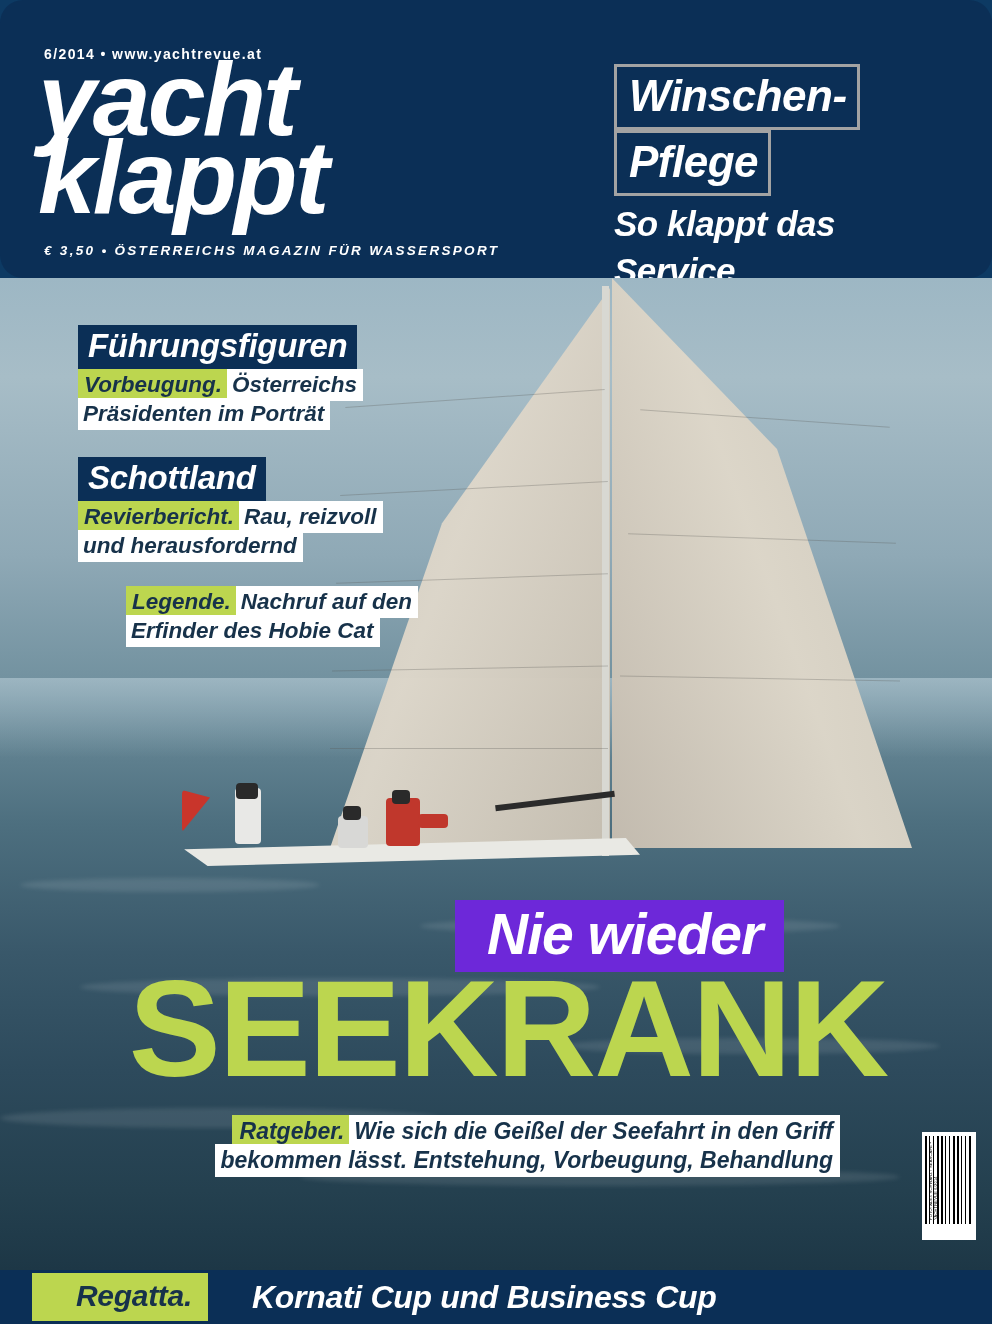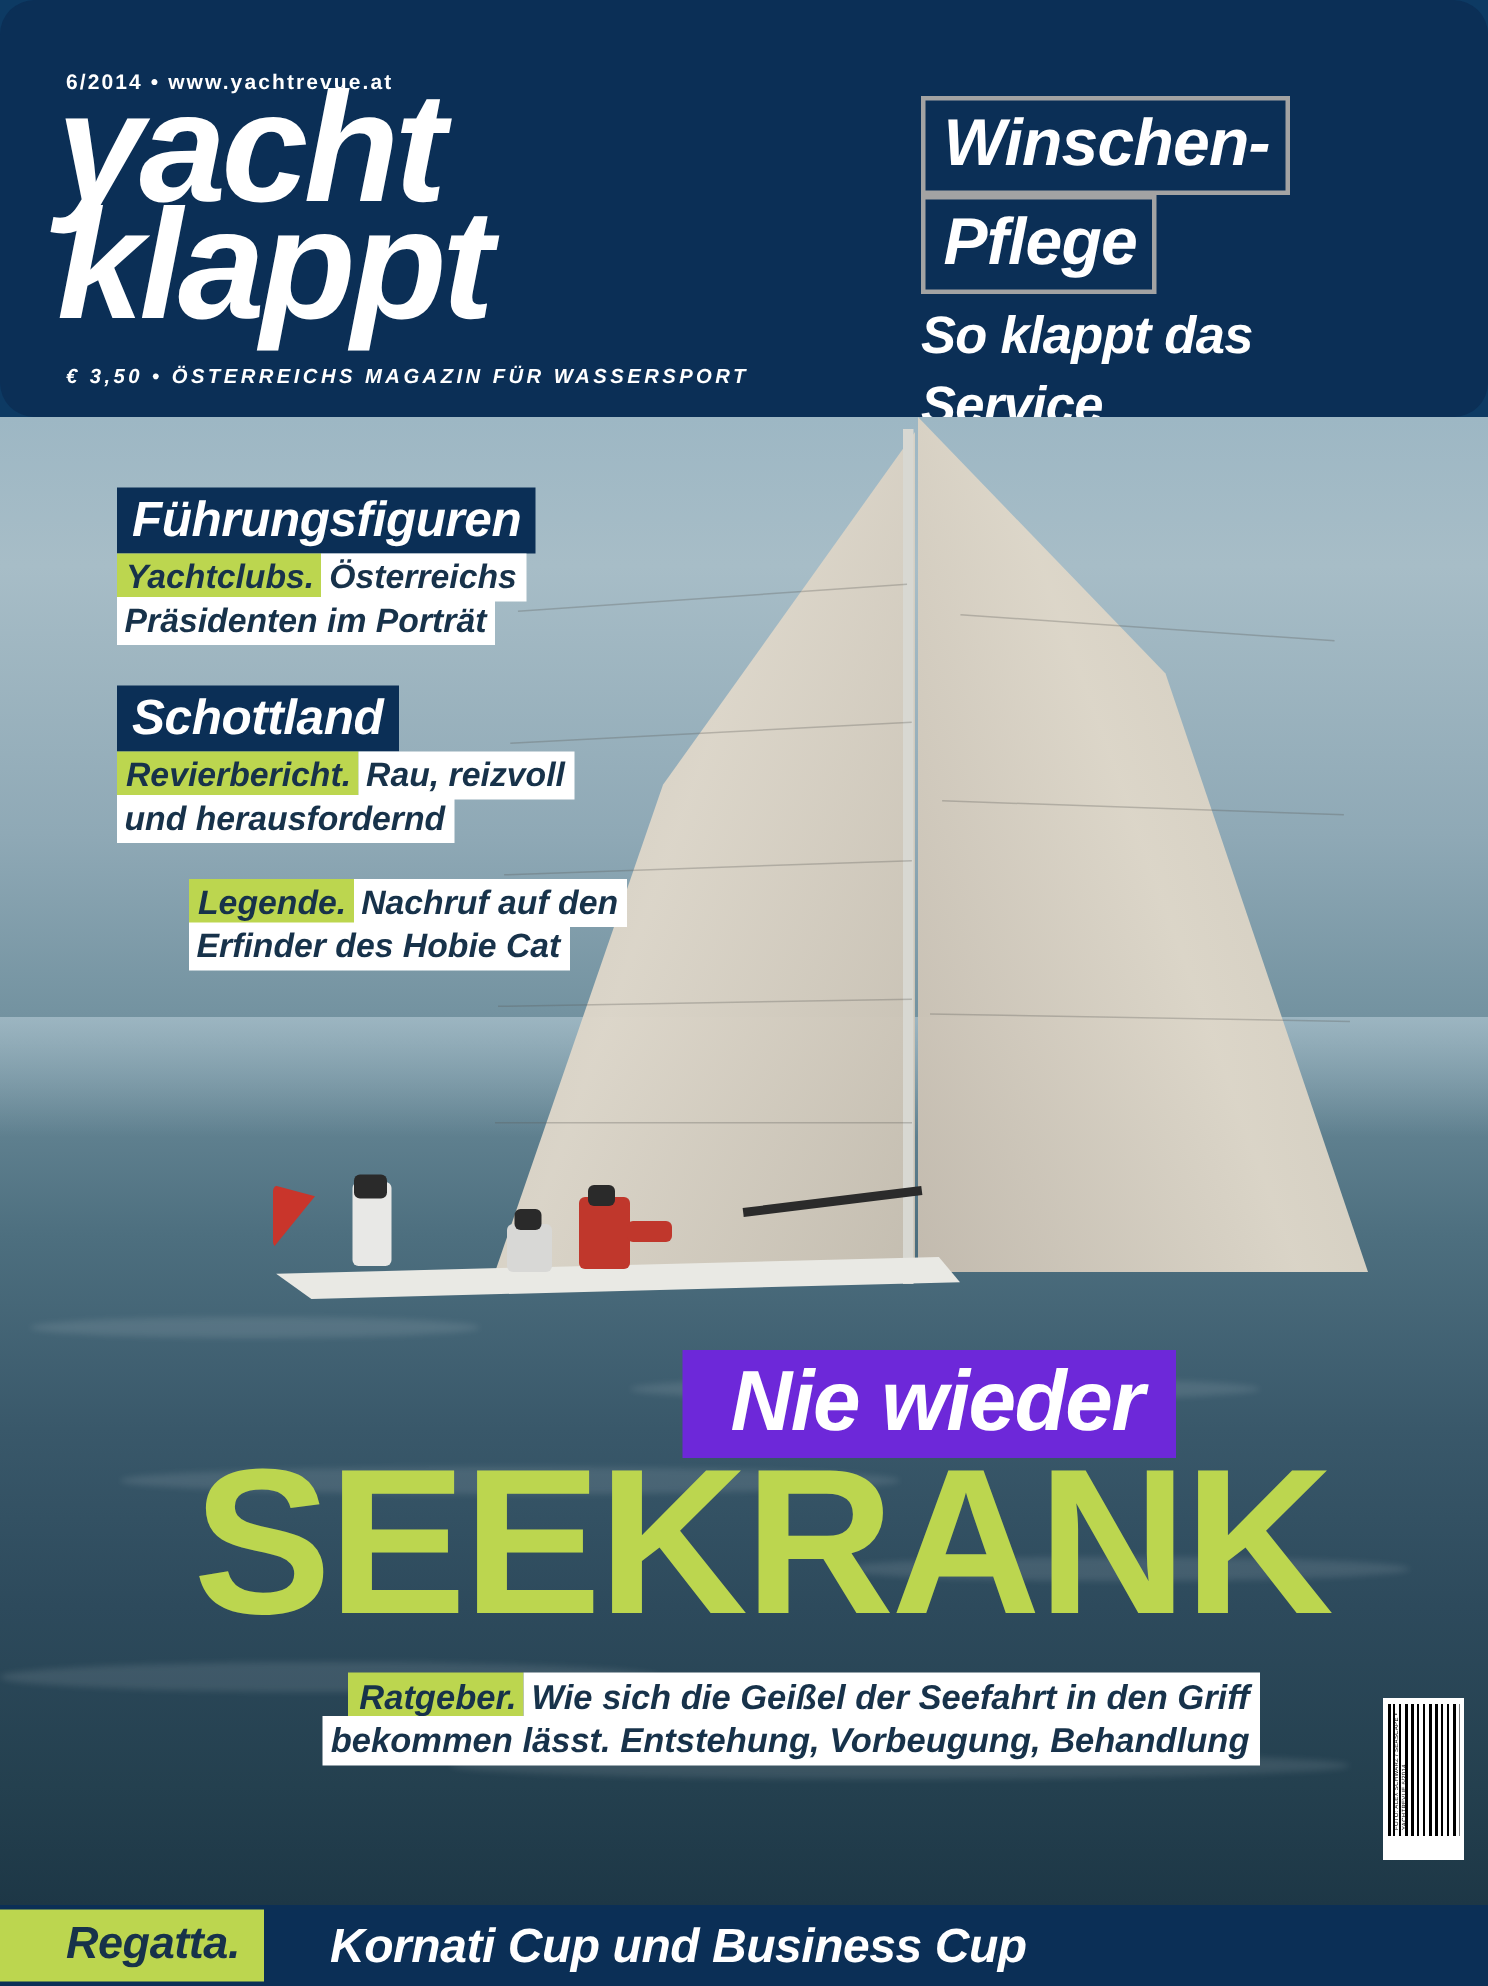--- a/index.html
+++ b/index.html
@@ -289,20 +289,21 @@
     align-items: center;
   }
   .bottom-tag {
     background: #bcd64f;
     color: #17324a;
     font-style: italic;
     font-weight: bold;
     font-size: 30px;
     padding: 6px 16px 8px 44px;
     letter-spacing: -0.3px;
+    margin-left: 32px;
   }
   .bottom-text {
     color: #ffffff;
     font-style: italic;
     font-weight: bold;
     font-size: 32px;
     margin-left: 44px;
     letter-spacing: -0.3px;
   }
 </style>
@@ -360,21 +361,21 @@
     <div class="wave" style="left:80px; top:700px; width:520px; height:18px;"></div>
     <div class="wave" style="left:560px; top:760px; width:380px; height:16px;"></div>
     <div class="wave" style="left:0px; top:830px; width:440px; height:20px;"></div>
     <div class="wave" style="left:300px; top:890px; width:600px; height:18px;"></div>
   </div>
 
   <div class="teasers-left">
 
     <div class="block">
       <div class="kicker">Führungsfiguren</div>
-      <div class="line"><span class="tag">Yachtclubs.</span><span class="txt">Österreichs</span></div>
+      <div class="line"><span class="tag">Vorbeugung.</span><span class="txt">Österreichs</span></div>
       <div class="line"><span class="txt">Präsidenten im Porträt</span></div>
     </div>
 
     <div class="block">
       <div class="kicker">Schottland</div>
       <div class="line"><span class="tag">Revierbericht.</span><span class="txt">Rau, reizvoll</span></div>
       <div class="line"><span class="txt">und herausfordernd</span></div>
     </div>
 
     <div class="block" style="margin-left:48px;">

